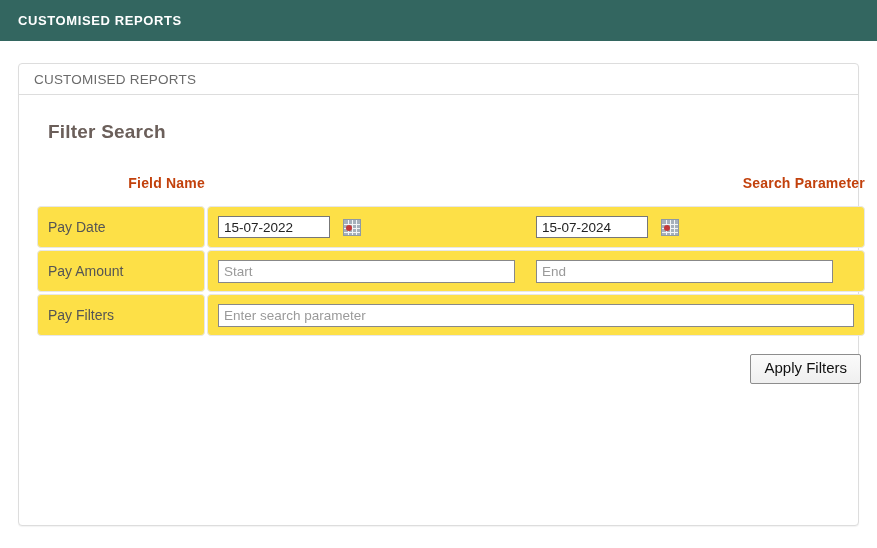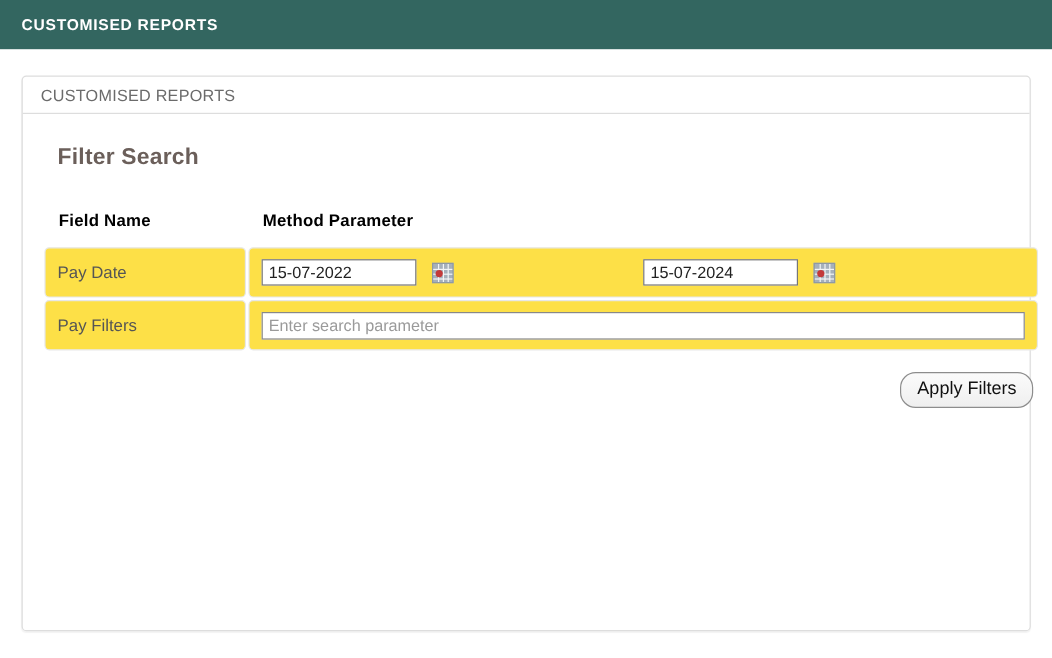--- a/index.html
+++ b/index.html
@@ -96,24 +96,24 @@
   }
 
   
   .ftable {
     width: 828px;
     border-collapse: separate;
     border-spacing: 2px;
     table-layout: fixed;
   }
   .ftable th {
-    text-align: left;
+    text-align: right;
     font-size: 14px;
     font-weight: bold;
-    color: #000000;
+    color: #c2410c;
     padding: 0 0 13px 12px;
     letter-spacing: 0.2px;
     margin-top: 36px;
   }
   .col-name  { width: 168px; }
   .col-param { width: 658px; }
 
   .ftable td {
     border: 1px solid #e7e7e7;
     border-radius: 4px;
@@ -144,21 +144,21 @@
     color: #222222;
     border: 1px solid #777777;
     background: #ffffff;
     height: 22px;
     padding: 1px 5px;
     box-sizing: border-box;
     outline: none;
     border-radius: 0;
   }
   .txt::placeholder { color: #9a9a9a; opacity: 1; }
-  .date-input { width: 129px; }
+  .date-input { width: 112px; }
   .wide-input {
     width: 100%;
     height: 23px;
     border: 1px solid #888888;
   }
   .half-input {
     width: 297px;
     height: 23px;
     border: 1px solid #888888;
   }
@@ -216,21 +216,21 @@
     margin-top: 16px;
     padding-right: 2px;
     box-sizing: border-box;
   }
   .apply-btn {
     font-family: "Liberation Sans", sans-serif;
     font-size: 15px;
     color: #111111;
     background: linear-gradient(#fbfbfb, #efefef);
     border: 1px solid #8d8d8d;
-    border-radius: 13px;
+    border-radius: 2px;
     padding: 5px 13px 6px 13px;
     cursor: pointer;
     line-height: 1.1;
   }
 </style>
 </head>
 <body>
 
 <div class="appbar">
   <span class="appbar-title">CUSTOMISED REPORTS</span>
@@ -248,21 +248,21 @@
     <h1 class="page-title">Filter Search</h1>
 
     <table class="ftable">
       <colgroup>
         <col class="col-name">
         <col class="col-param">
       </colgroup>
       <thead>
         <tr>
           <th>Field Name</th>
-          <th>Method Parameter</th>
+          <th>Search Parameter</th>
         </tr>
       </thead>
       <tbody>
 
         <tr>
           <td class="cell-label">Pay Date</td>
           <td class="param-cell">
             <div class="param-row">
               <div class="date-slot">
                 <input class="txt date-input" type="text" value="15-07-2022" style="">
@@ -285,20 +285,33 @@
                   <span class="gridline-v" style="left:4px"></span>
                   <span class="gridline-v" style="left:8px"></span>
                   <span class="gridline-v" style="left:12px"></span>
                   <span class="dot"></span>
                 </span>
               </div>
             </div>
           </td>
         </tr>
 
+        <tr>
+          <td class="cell-label">Pay Amount</td>
+          <td class="param-cell">
+            <div class="param-row">
+              <div class="half-slot">
+                <input class="txt half-input" type="text" placeholder="Start" style="">
+              </div>
+              <div class="half-slot">
+                <input class="txt half-input" type="text" placeholder="End" style="">
+              </div>
+            </div>
+          </td>
+        </tr>
 
         <tr>
           <td class="cell-label">Pay Filters</td>
           <td class="param-cell">
             <div class="param-row">
               <input class="txt wide-input" type="text" placeholder="Enter search parameter" style="">
             </div>
           </td>
         </tr>
 

